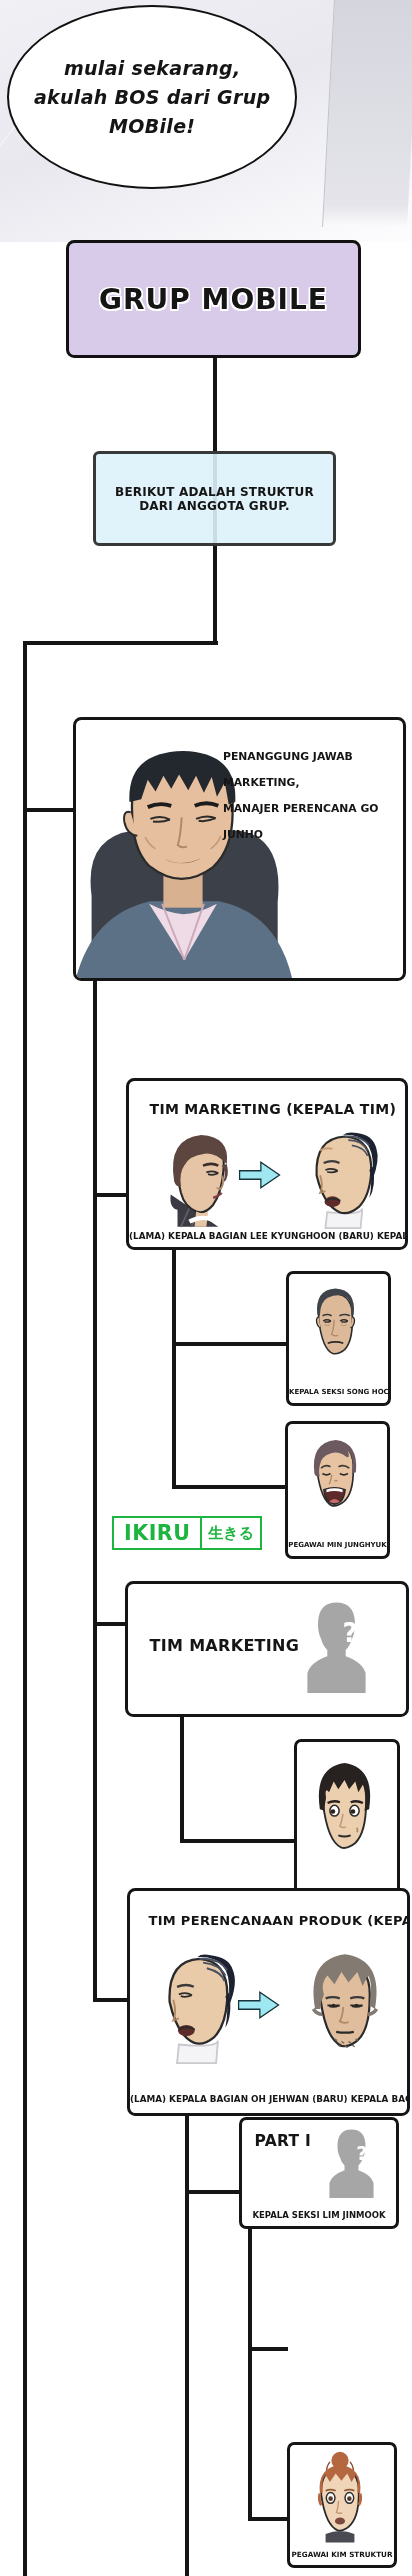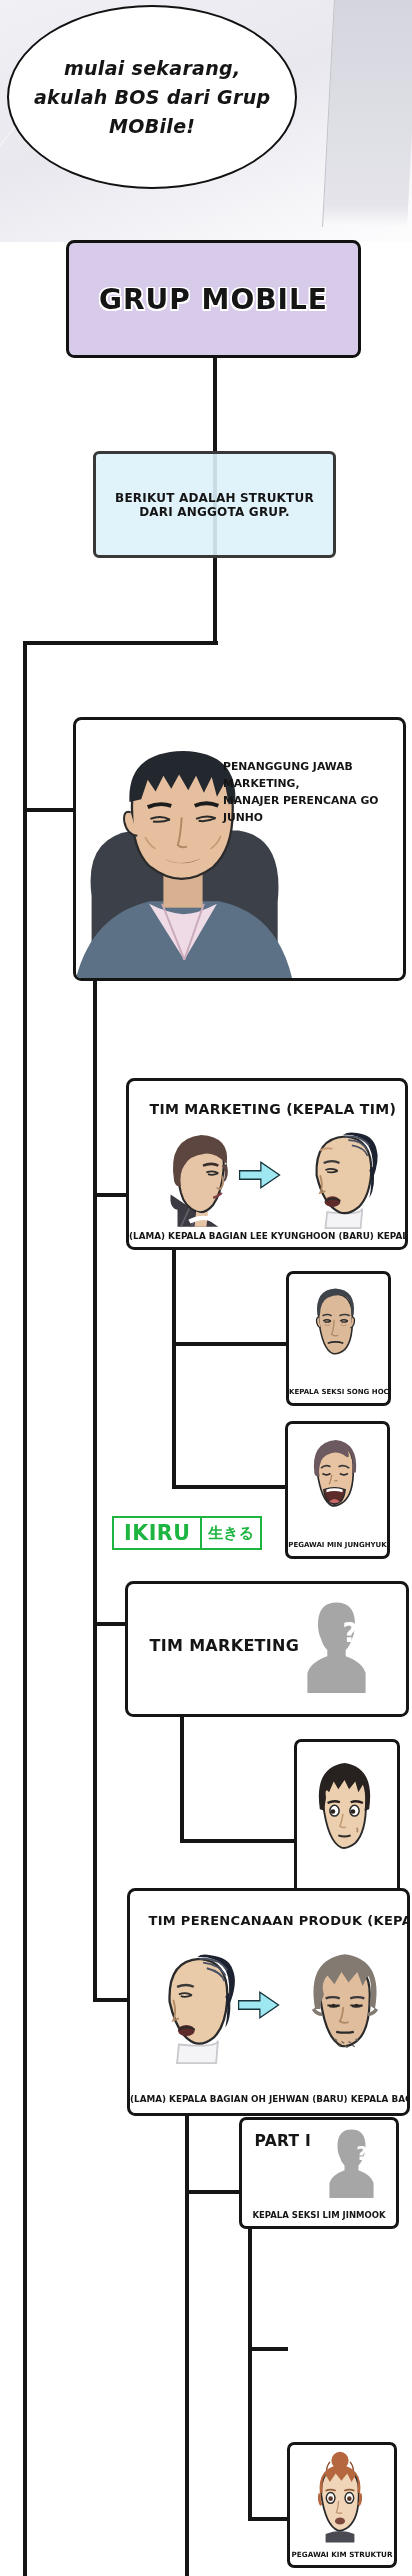--- a/index.html
+++ b/index.html
@@ -32,26 +32,26 @@
   .big{border-width:3.6px;border-radius:8.2px;}
   .title{position:absolute;font-weight:800;letter-spacing:0.3px;white-space:nowrap;}
   .cap{position:absolute;left:0;right:0;text-align:center;font-weight:600;white-space:nowrap;}
   .cap b{font-weight:800;}
   .outline-white{text-shadow:-1.5px -1.5px 0 #fff,1.5px -1.5px 0 #fff,-1.5px 1.5px 0 #fff,1.5px 1.5px 0 #fff,
                  0 -1.5px 0 #fff,0 1.5px 0 #fff,-1.5px 0 0 #fff,1.5px 0 0 #fff;}
 
   .root-box{position:absolute;left:66px;top:240px;width:289px;height:112px;background:#d7cbe9;
             border:3.6px solid #111;border-radius:8.2px;display:flex;align-items:center;justify-content:center;}
   .root-box span{font-size:28px;font-weight:800;letter-spacing:1px;}
-  .intro-box{position:absolute;left:93px;top:451px;width:243px;height:107px;background:rgba(222,242,250,.9);
+  .intro-box{position:absolute;left:93px;top:451px;width:243px;height:95px;background:rgba(222,242,250,.9);
             border:3.1px solid #383838;border-radius:6.2px;display:flex;align-items:center;justify-content:center;
             text-align:center;padding:0 12.4px;box-sizing:border-box;}
   .intro-box span{font-size:12px;font-weight:700;letter-spacing:0.2px;}
 
-  .mgr-text{position:absolute;left:147px;top:38px;width:173px;font-size:10.8px;font-weight:700;line-height:17px;}
+  .mgr-text{position:absolute;left:147px;top:24px;width:173px;font-size:10.8px;font-weight:700;line-height:26px;}
   .mgr-text b{font-weight:800;}
   .abs{position:absolute;}
   svg{display:block;}
 
   
   .ikiru{position:absolute;left:112px;top:1516px;width:150px;height:34px;border:2.1px solid #1db53f;
          background:#fff;display:flex;box-sizing:border-box;align-items:stretch;}
   .ikiru .lat{flex:1.5;display:flex;align-items:center;justify-content:center;
          font-size:20.6px;font-weight:900;color:#1db53f;letter-spacing:0.5px;}
   .ikiru .jp{flex:1;display:flex;align-items:center;justify-content:center;

